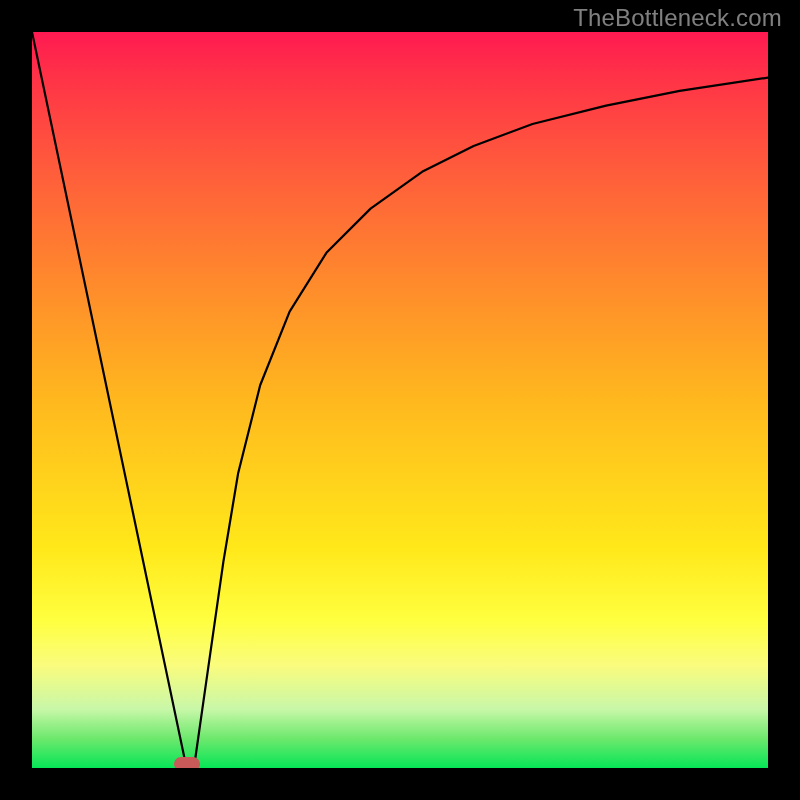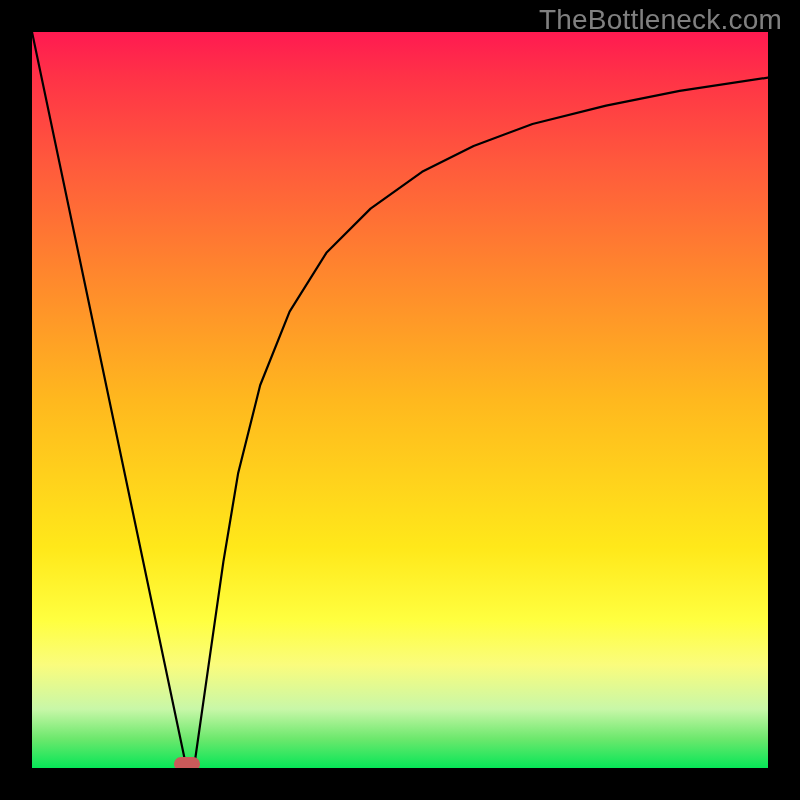--- a/index.html
+++ b/index.html
@@ -15,21 +15,21 @@
     position: relative;
     width: 800px;
     height: 800px;
     background: #000;
   }
   .watermark {
     position: absolute;
     top: 4px;
     right: 18px;
     color: #808080;
-    font-size: 28px;
+    font-size: 24px;
     font-weight: 500;
     letter-spacing: 0.2px;
     z-index: 10;
   }
   .plot-area {
     position: absolute;
     left: 32px;
     top: 32px;
     width: 736px;
     height: 736px;

